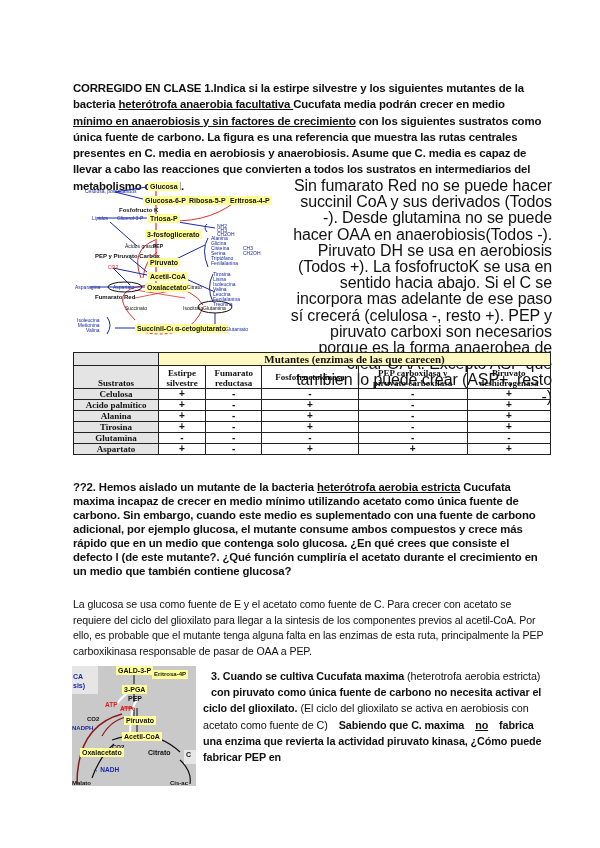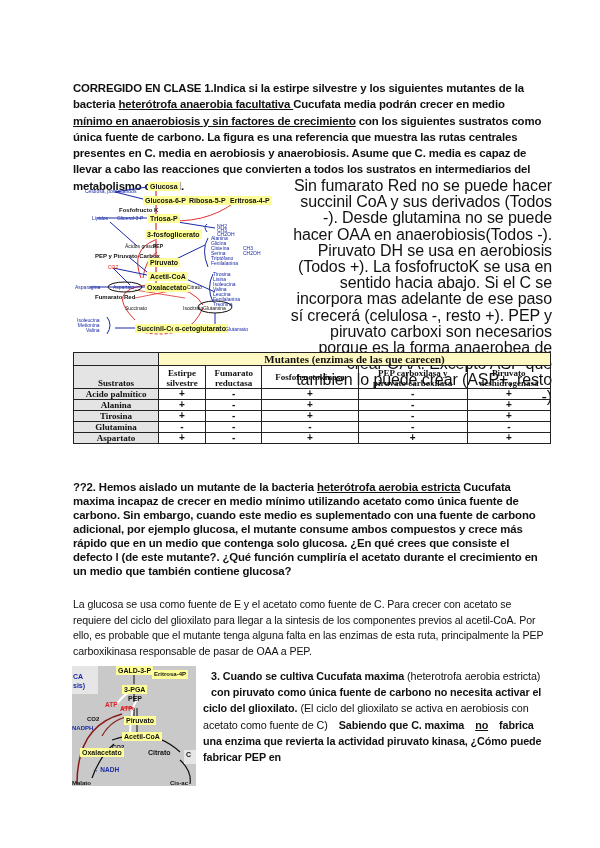--- a/index.html
+++ b/index.html
@@ -127,20 +127,28 @@
     </tr>
     <tr class="hdr2">
       <th class="lefthdr" style="text-align:center;">Sustratos</th>
       <th><span>Estirpe</span><br><span>silvestre</span></th>
       <th><span>Fumarato</span><br><span>reductasa</span></th>
       <th style="vertical-align:middle;"><span>Fosfofructokinasa</span></th>
       <th><span>PEP carboxilasa y</span><br><span>piruvato carboxilasa</span></th>
       <th><span>Piruvato</span><br><span>deshidrogenasa</span></th>
     </tr>
     <tr>
+      <td class="lefthdr">Celulosa</td>
+      <td class="cellv">+</td>
+      <td class="cellv">-</td>
+      <td class="cellv">-</td>
+      <td class="cellv">-</td>
+      <td class="cellv">+</td>
+    </tr>
+    <tr>
       <td class="lefthdr">Acido palmítico</td>
       <td class="cellv">+</td>
       <td class="cellv">-</td>
       <td class="cellv">+</td>
       <td class="cellv">-</td>
       <td class="cellv">+</td>
     </tr>
     <tr>
       <td class="lefthdr">Alanina</td>
       <td class="cellv">+</td>

